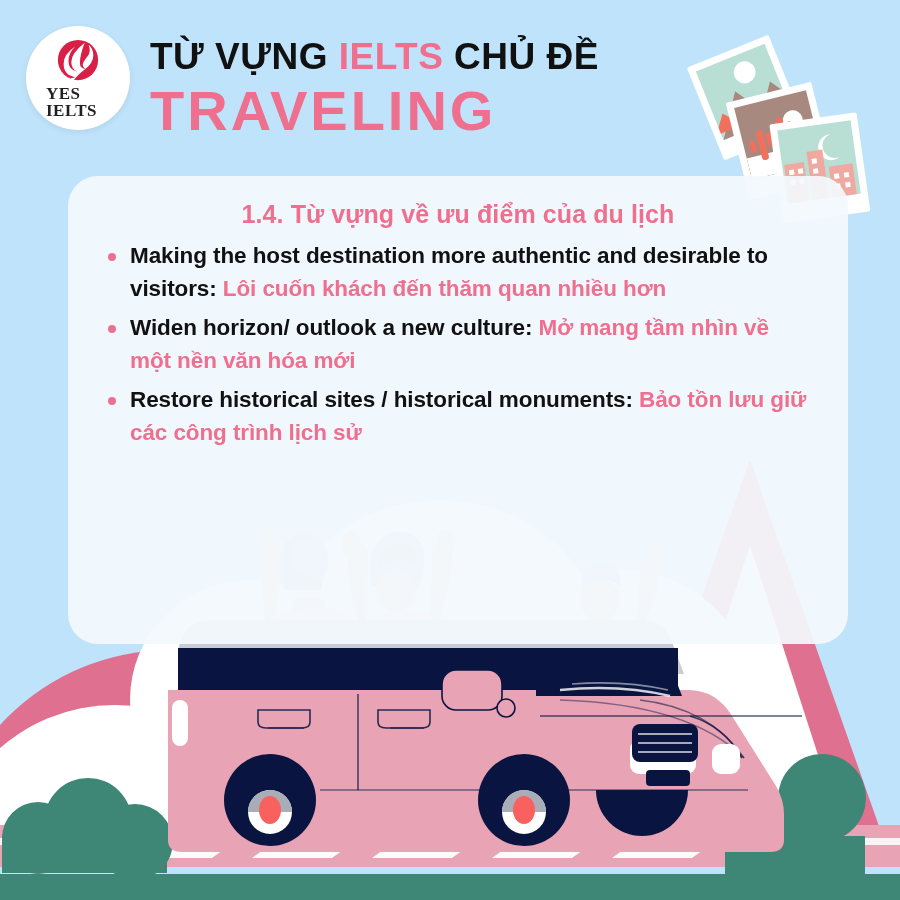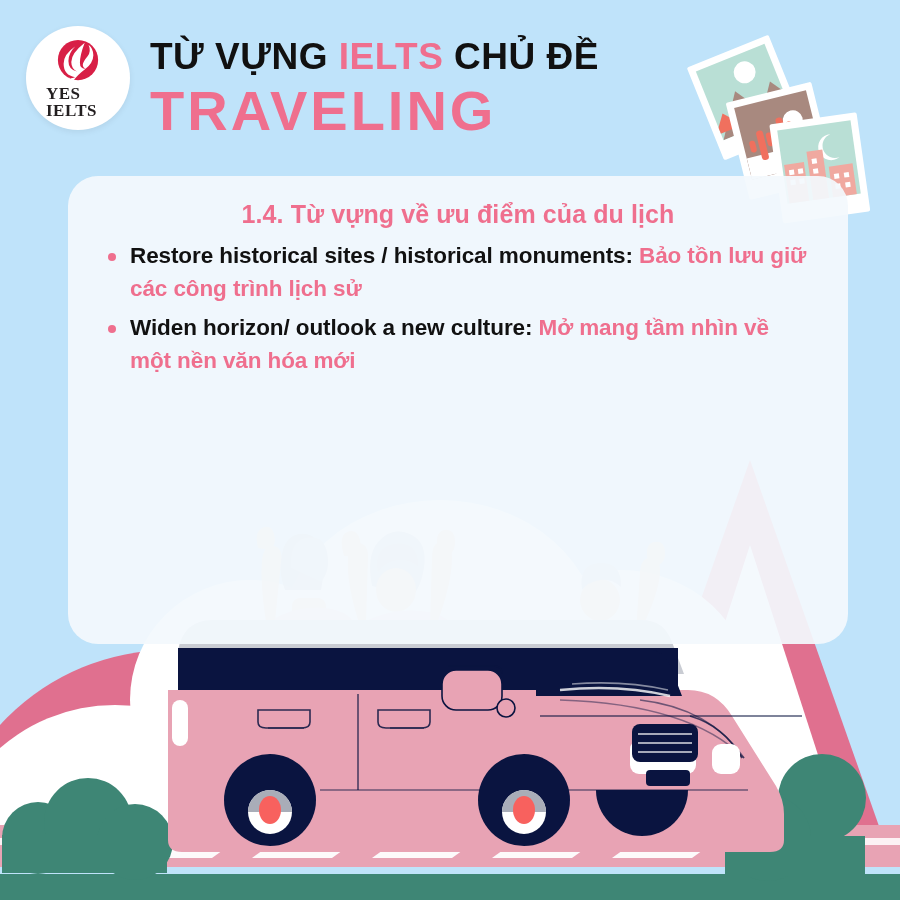--- a/index.html
+++ b/index.html
@@ -326,27 +326,31 @@
       <span>TỪ VỰNG </span><span class="hl">IELTS</span><span> CHỦ ĐỀ</span>
     </div>
     <div class="title-line2">TRAVELING</div>
   </div>
 
   <div class="card">
     <div class="section-heading">1.4. Từ vựng về ưu điểm của du lịch</div>
     <ul class="bullets">
 
 
+      <li class="bullet">
+        <span class="dot"></span>
+        <span class="btext"><span>Making the host destination more authentic and desirable to visitors:</span><span class="vi"> Lôi cuốn khách đến thăm quan nhiều hơn</span></span>
+      </li>
+
+      <li class="bullet">
+        <span class="dot"></span>
+        <span class="btext"><span>Widen horizon/ outlook a new culture:</span><span class="vi"> Mở mang tầm nhìn về một nền văn hóa mới</span></span>
+      </li>
 
       <li class="bullet">
         <span class="dot"></span>
         <span class="btext"><span>Restore historical sites / historical monuments:</span><span class="vi"> Bảo tồn lưu giữ các công trình lịch sử</span></span>
       </li>
 
-      <li class="bullet">
-        <span class="dot"></span>
-        <span class="btext"><span>Widen horizon/ outlook a new culture:</span><span class="vi"> Mở mang tầm nhìn về một nền văn hóa mới</span></span>
-      </li>
-
     </ul>
   </div>
 
 </div>
 
 </body></html>

